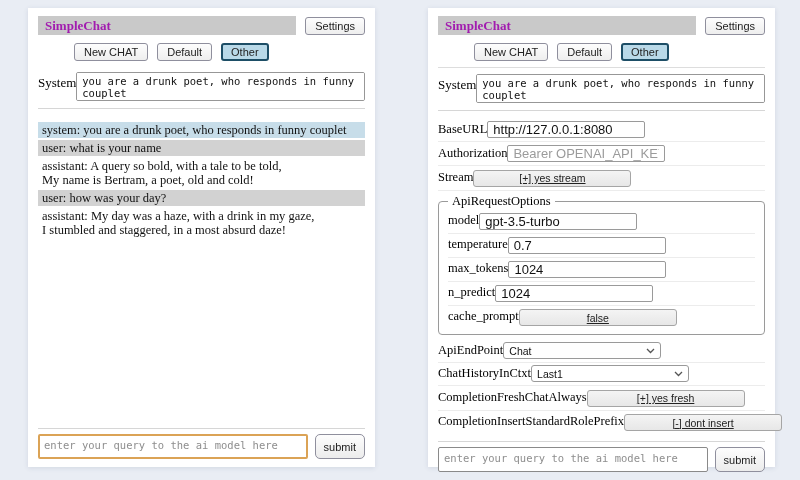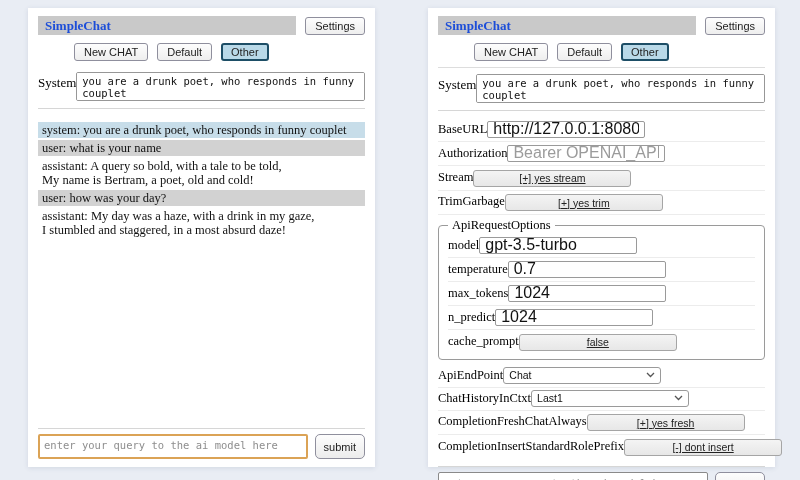--- a/index.html
+++ b/index.html
@@ -12,21 +12,21 @@
   .panel {
     position:absolute; top:8px; width:347px; height:459px; background:#ffffff;
     box-shadow:0 1px 5px rgba(40,60,100,0.12);
     padding:8px 10px; display:flex; flex-direction:column;
   }
   .panel-left { left:28px; }
   .panel-right { left:428px; }
 
   .titlebar { display:flex; align-items:center; gap:9px; }
   .title {
-    flex:1; background:#c9c9c9; color:#1d4ed8; font-weight:bold; font-size:13px;
+    flex:1; background:#c9c9c9; color:#a21caf; font-weight:bold; font-size:13px;
     padding:2px 7px; line-height:15px;
   }
   .btn {
     font-family:"Liberation Sans", sans-serif; font-size:11px; color:#222;
     background:linear-gradient(#fdfdfd,#eeeeee); border:1px solid #8f8f9d;
     border-radius:3px; padding:2px 9px; cursor:pointer; white-space:nowrap;
   }
   .sessions { display:flex; gap:9px; margin-top:8px;padding-left:36px; }
   .btn.active {
     background:#b9d9e8; border:2px solid #1d4e66; padding:1px 8px;
@@ -57,21 +57,21 @@
   .settings { margin-top:2px; }
   .srow {
     display:flex; align-items:center; 
     padding:2px 0 3px; border-bottom:1px solid #ececec;
   }
   .srow:last-child { border-bottom:none; }
   .slabel { font-size:12.5px; color:#000; }
   .control { width:158px; flex:0 0 158px; }
   input.ctl {
     width:100%; height:17px; font-family:"Liberation Sans", sans-serif;
-    font-size:16px; color:#111; border:1px solid #9a9a9a; border-radius:2px;
+    font-size:13px; color:#111; border:1px solid #9a9a9a; border-radius:2px;
     padding:1px 5px; outline:none;
   }
   input.ctl::placeholder { color:#9b9b9b; }
   button.ctlbtn {
     width:100%; height:17px; font-family:"Liberation Sans", sans-serif;
     font-size:10.5px; color:#222; background:linear-gradient(#f4f4f4,#e7e7e7);
     border:1px solid #a5a5a5; border-radius:3px; cursor:pointer; padding:0 4px;text-decoration:underline;
   }
   .sel {
     width:100%; height:17px; background:#fff; border:1px solid #9a9a9a;
@@ -161,24 +161,20 @@
         <span class="slabel">BaseURL</span>
         <span class="control"><input class="ctl" value="http://127.0.0.1:8080" style=""></span>
       </div>
       <div class="srow">
         <span class="slabel">Authorization</span>
         <span class="control"><input class="ctl" placeholder="Bearer OPENAI_API_KEY" style=""></span>
       </div>
       <div class="srow">
         <span class="slabel">Stream</span>
         <span class="control"><button class="ctlbtn">[+] yes stream</button></span>
-      </div>
-      <div class="srow">
-        <span class="slabel">TrimGarbage</span>
-        <span class="control"><button class="ctlbtn">[+] yes trim</button></span>
       </div>
 
       <fieldset class="aro">
         <legend>ApiRequestOptions</legend>
         <div class="srow">
           <span class="slabel">model</span>
           <span class="control"><input class="ctl" value="gpt-3.5-turbo" style=""></span>
         </div>
         <div class="srow">
           <span class="slabel">temperature</span>

